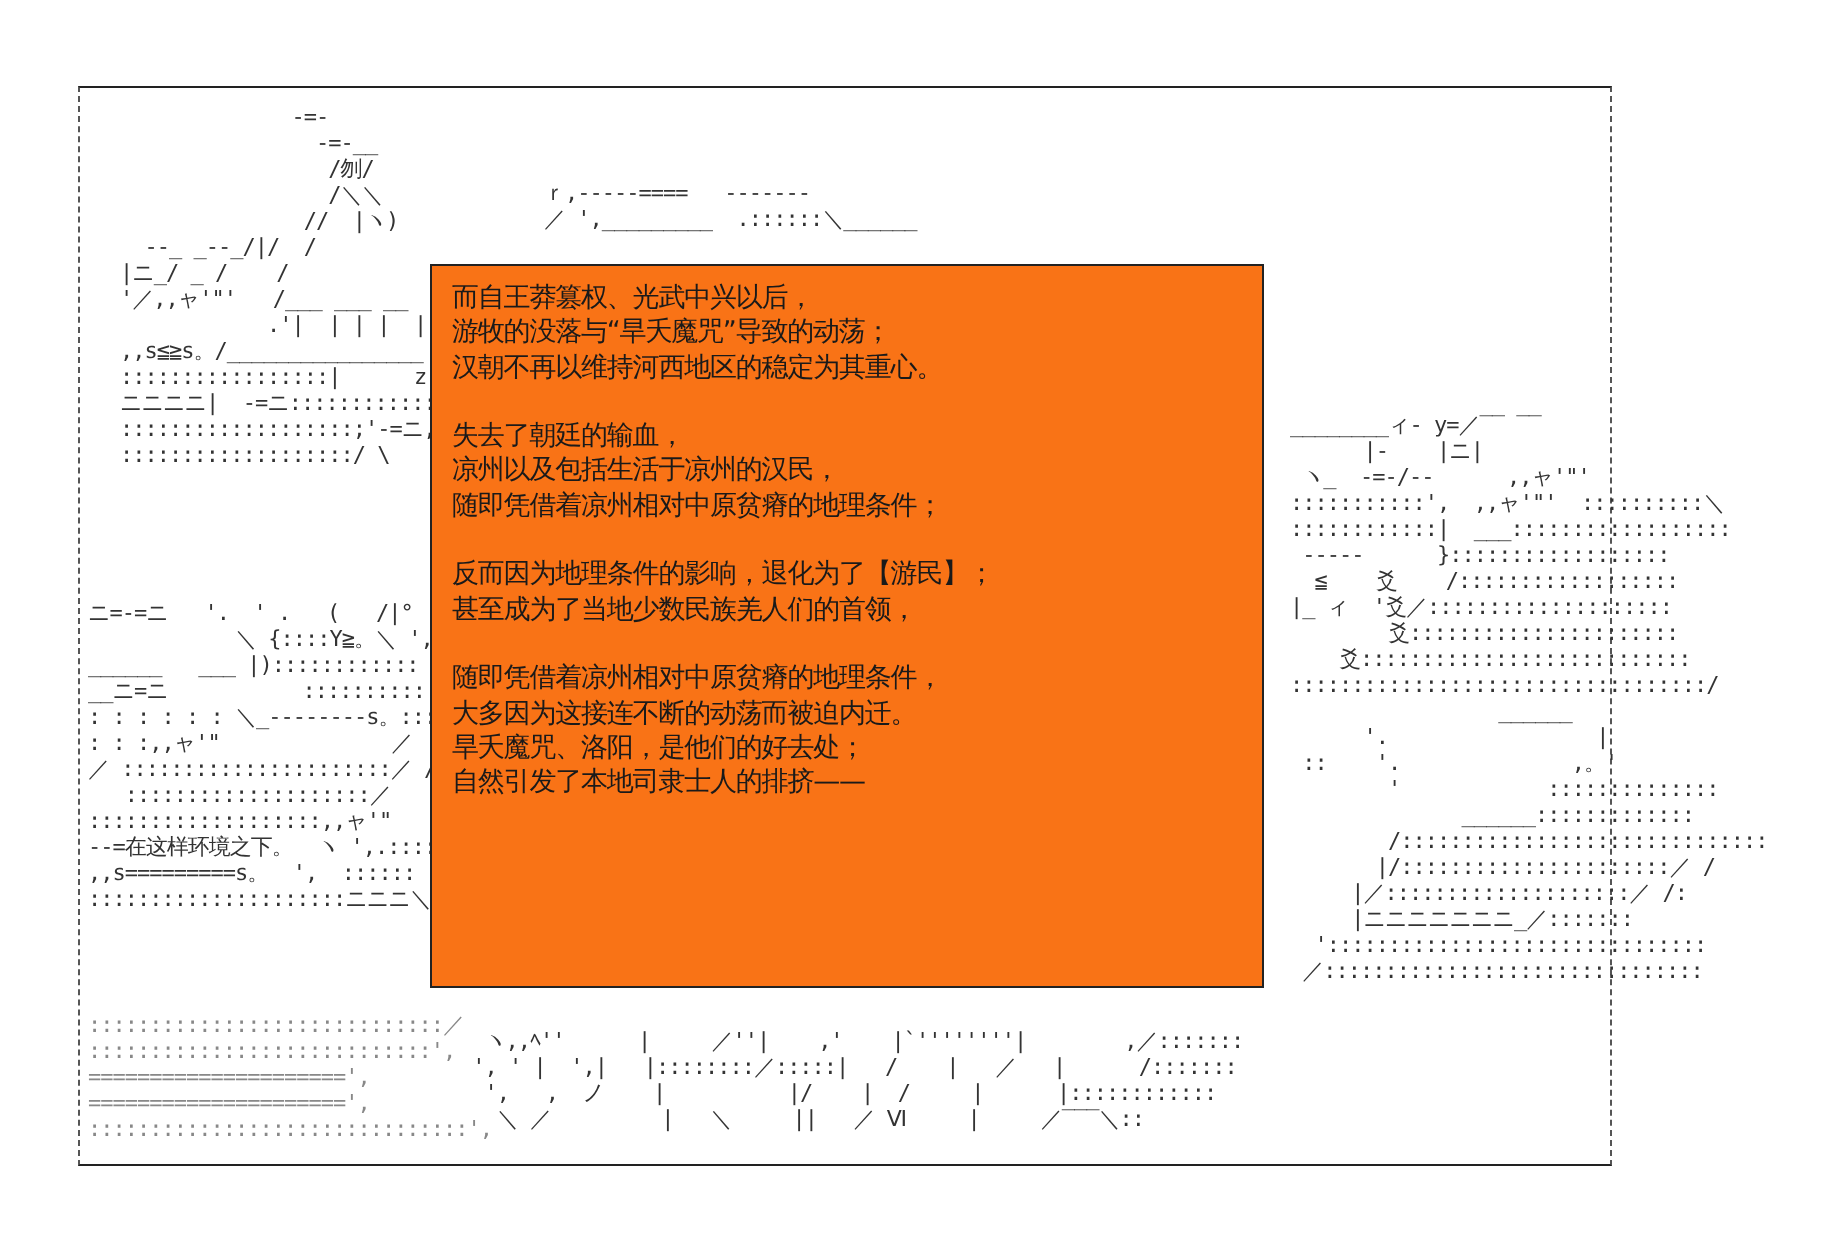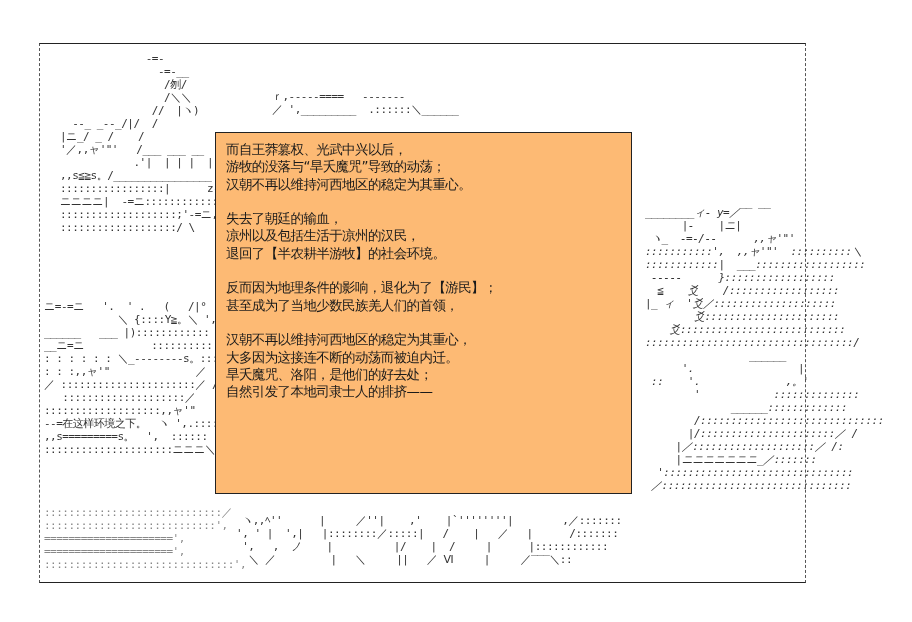--- a/index.html
+++ b/index.html
@@ -5,21 +5,21 @@
   html, body { margin:0; padding:0; background:#ffffff; }
   body { width:912px; height:622px; position:relative; overflow:hidden;
          font-family:"DejaVu Sans", sans-serif; color:#111; }
   .frame { position:absolute; left:39px; top:43px; width:767px; height:540px;
            border-top:1.5px solid #222; border-bottom:1.5px solid #222;
            border-left:1.5px dashed #555; border-right:1.5px dashed #555; box-sizing:border-box; }
   .aa { position:absolute; white-space:pre; font-family:"DejaVu Sans Mono", monospace;
         font-size:11px; line-height:13px; color:#333; letter-spacing:-0.5px; }
   .aa.light { color:#888; }
   .textbox { position:absolute; left:215px; top:132px; width:417px; height:362px;
-             border:1.3px solid #222; background:#fdba74; box-sizing:border-box;
+             border:1.3px solid #222; background:#f97316; box-sizing:border-box;
              padding:8px 0 0 10px; }
   .textbox .line { font-family:"DejaVu Sans", sans-serif; font-size:13.5px; line-height:17.3px;
                    height:17.3px; white-space:nowrap; color:#1a1a1a; letter-spacing:-0.6px; }
   .textbox .gap { height:17.3px; }
 </style>
 </head>
 <body>
 
 <div class="frame"></div>
 
@@ -49,21 +49,21 @@
 --=在这样环境之下。  ヽ ',.::::
 ,,s=========s。  ',  ::::::
 :::::::::::::::::::::ニニニ＼|／</div>
 <div class="aa light" style="left:44px; top:506px;" id="aa-lb">:::::::::::::::::::::::::::::／
 ::::::::::::::::::::::::::::',
 =====================',
 =====================',
 :::::::::::::::::::::::::::::::',</div>
 <div class="aa" style="left:272px; top:90px;" id="aa-tc">ｒ,-----====   -------
 ／ ',_________  .::::::＼______</div>
-<div class="aa" style="left:645px; top:206px;font-style:italic;" id="aa-r">________ィ‐ y=／‾‾ ‾‾
+<div class="aa" style="left:645px; top:206px;" id="aa-r">________ィ‐ y=／‾‾ ‾‾
       |‐    |ニ|
  ヽ_  -=-/--      ,,ャ'"'
 :::::::::::',  ,,ャ'"'  ::::::::::＼
 ::::::::::::|  ___::::::::::::::::::
  -----      }::::::::::::::::::
   ≦    爻    /::::::::::::::::::
 |_ ィ  '爻／::::::::::::::::::::
         爻::::::::::::::::::::::
     爻:::::::::::::::::::::::::::
 ::::::::::::::::::::::::::::::::::/
@@ -83,22 +83,22 @@
   ',   ,  ノ    |          |/    |  /     |      |::::::::::::
    ＼ ／         |   ＼     ||   ／ Ⅵ     |     ／‾‾‾＼::</div>
 
 <div class="textbox" id="textbox">
     <div class="line">而自王莽篡权、光武中兴以后，</div>
     <div class="line">游牧的没落与“旱夭魔咒”导致的动荡；</div>
     <div class="line">汉朝不再以维持河西地区的稳定为其重心。</div>
     <div class="gap"></div>
     <div class="line">失去了朝廷的输血，</div>
     <div class="line">凉州以及包括生活于凉州的汉民，</div>
-    <div class="line">退回了【半农耕半游牧】的社会环境。</div>
+    <div class="line">随即凭借着凉州相对中原贫瘠的地理条件；</div>
     <div class="gap"></div>
     <div class="line">反而因为地理条件的影响，退化为了【游民】；</div>
     <div class="line">甚至成为了当地少数民族羌人们的首领，</div>
     <div class="gap"></div>
-    <div class="line">汉朝不再以维持河西地区的稳定为其重心，</div>
+    <div class="line">随即凭借着凉州相对中原贫瘠的地理条件，</div>
     <div class="line">大多因为这接连不断的动荡而被迫内迁。</div>
     <div class="line">旱夭魔咒、洛阳，是他们的好去处；</div>
     <div class="line">自然引发了本地司隶士人的排挤——</div>
   </div>
 
 </body></html>

